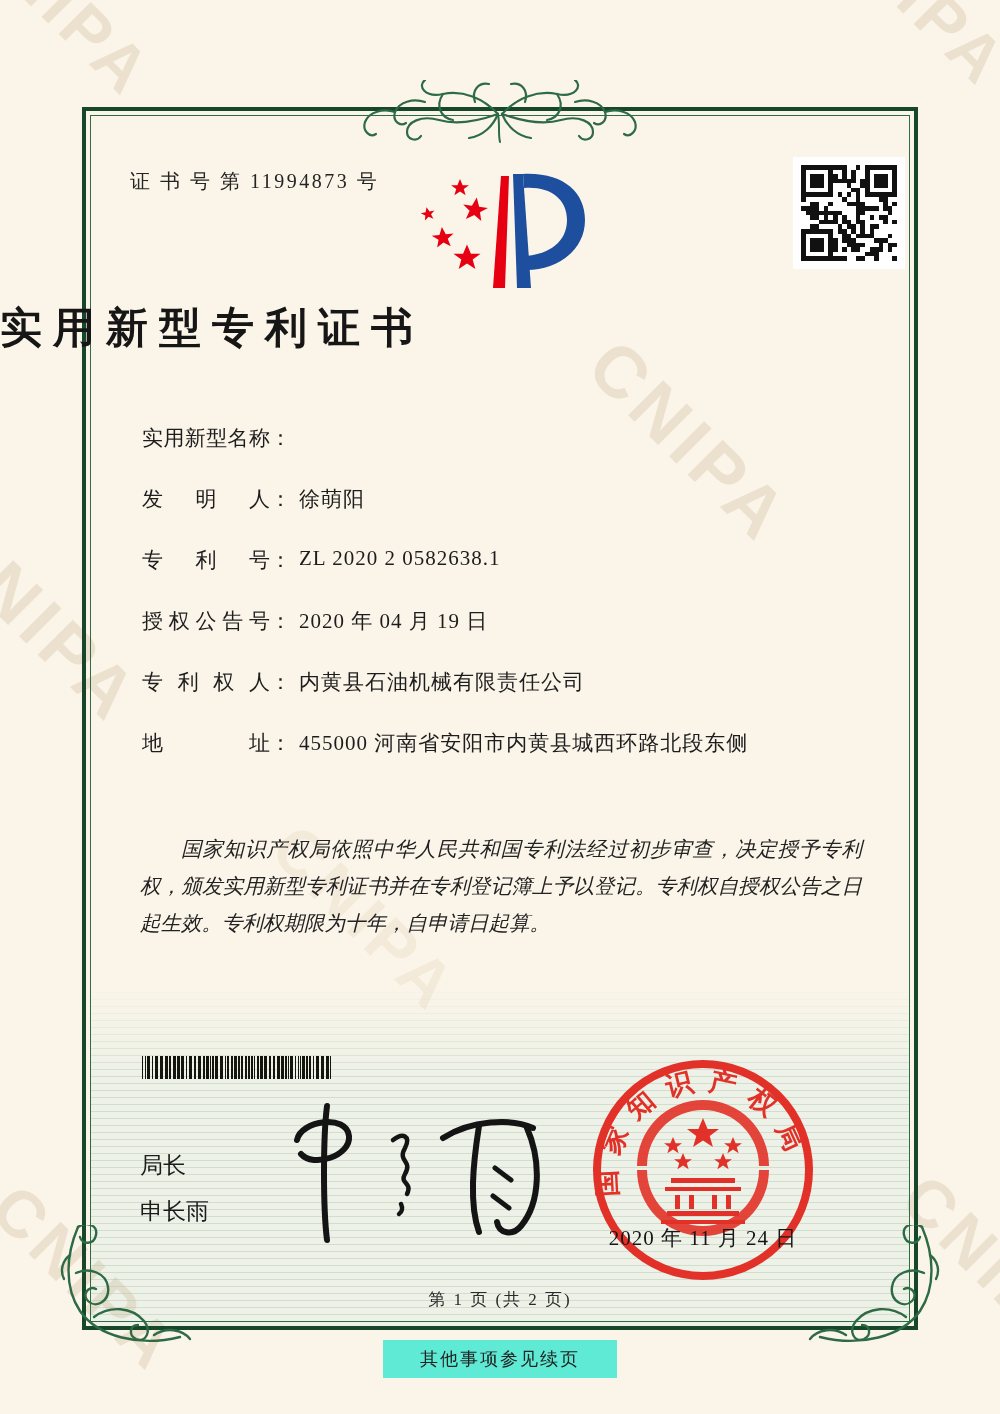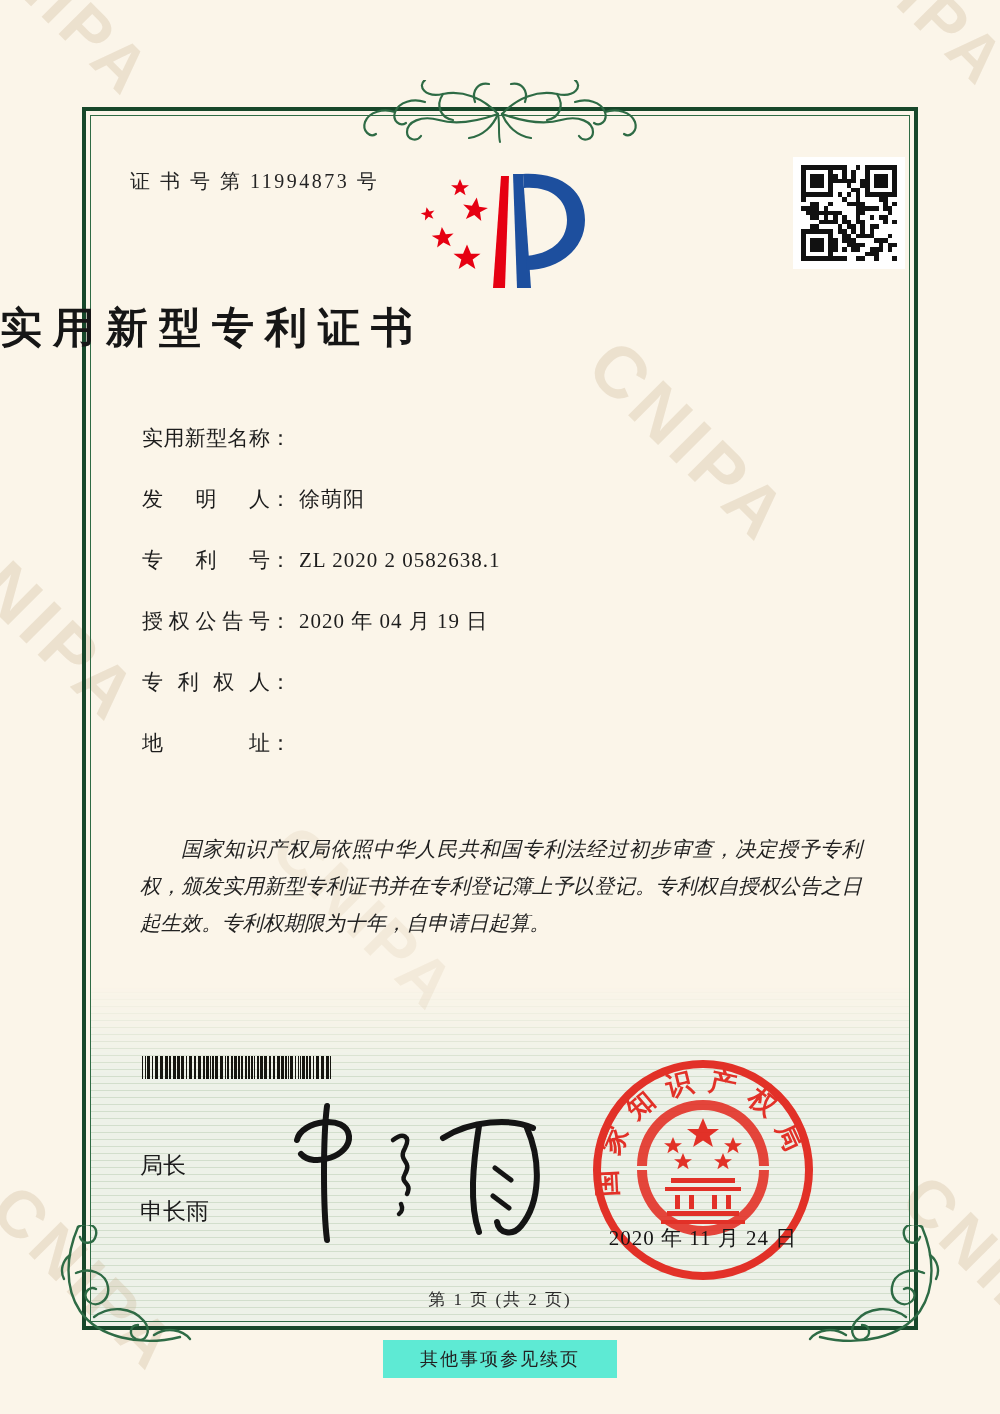--- a/index.html
+++ b/index.html
@@ -62,21 +62,21 @@
     text-align:left;font-size:42px;font-weight:bold;letter-spacing:11px;
     color:#161616;
   }
 
   
   .fields{
     position:absolute;z-index:5;left:142px;top:424px;width:716px;
     display:flex;flex-direction:column;gap:33px;
     font-size:21px;color:#1d1d1d;
   }
-  .field-row{display:flex;align-items:center;white-space:nowrap;}
+  .field-row{display:flex;align-items:flex-start;white-space:nowrap;}
   .f-label{
     display:inline-block;width:128px;
     text-align:justify;text-align-last:justify;
   }
   .f-colon{display:inline-block;margin-right:8px;}
   .f-value{letter-spacing:1px;}
   .pair2{margin-left:94px;}
 
   
   .paras{
@@ -663,24 +663,26 @@
     <span class="f-value">ZL 2020 2 0582638.1</span>
   </div>
   <div class="field-row">
     <span class="f-label">授权公告号</span>
       <span class="f-colon">：</span>
     <span class="f-value">2020 年 04 月 19 日</span>
   </div>
   <div class="field-row">
     <span class="f-label">专利权人</span>
       <span class="f-colon">：</span>
+    <span class="f-value">内黄县石油机械有限责任公司</span>
   </div>
   <div class="field-row">
     <span class="f-label">地址</span>
       <span class="f-colon">：</span>
+    <span class="f-value">455000 河南省安阳市内黄县城西环路北段东侧</span>
   </div>
   <div class="field-row">
   </div>
 </div>
 
 <div class="paras">
   <p>国家知识产权局依照中华人民共和国专利法经过初步审查，决定授予专利权，颁发实用新型专利证书并在专利登记簿上予以登记。专利权自授权公告之日起生效。专利权期限为十年，自申请日起算。</p>
 </div>
 
 <div class="barcode" id="barcode"><i style="width:1px;margin-right:2px"></i><i style="width:1px;margin-right:1px"></i><i style="width:3px;margin-right:2px"></i><i style="width:1px;margin-right:2px"></i><i style="width:3px;margin-right:2px"></i><i style="width:3px;margin-right:2px"></i><i style="width:3px;margin-right:1px"></i><i style="width:2px;margin-right:2px"></i><i style="width:3px;margin-right:1px"></i><i style="width:3px;margin-right:1px"></i><i style="width:3px;margin-right:2px"></i><i style="width:1px;margin-right:2px"></i><i style="width:3px;margin-right:2px"></i><i style="width:2px;margin-right:2px"></i><i style="width:3px;margin-right:2px"></i><i style="width:2px;margin-right:1px"></i><i style="width:3px;margin-right:1px"></i><i style="width:1px;margin-right:1px"></i><i style="width:2px;margin-right:1px"></i><i style="width:3px;margin-right:2px"></i><i style="width:3px;margin-right:2px"></i><i style="width:1px;margin-right:1px"></i><i style="width:2px;margin-right:2px"></i><i style="width:2px;margin-right:1px"></i><i style="width:3px;margin-right:1px"></i><i style="width:2px;margin-right:1px"></i><i style="width:2px;margin-right:2px"></i><i style="width:2px;margin-right:1px"></i><i style="width:2px;margin-right:1px"></i><i style="width:2px;margin-right:1px"></i><i style="width:1px;margin-right:2px"></i><i style="width:2px;margin-right:1px"></i><i style="width:3px;margin-right:1px"></i><i style="width:3px;margin-right:2px"></i><i style="width:2px;margin-right:2px"></i><i style="width:2px;margin-right:2px"></i><i style="width:3px;margin-right:1px"></i><i style="width:3px;margin-right:1px"></i><i style="width:2px;margin-right:1px"></i><i style="width:1px;margin-right:1px"></i><i style="width:3px;margin-right:2px"></i><i style="width:1px;margin-right:2px"></i><i style="width:1px;margin-right:1px"></i><i style="width:1px;margin-right:1px"></i><i style="width:3px;margin-right:1px"></i><i style="width:2px;margin-right:1px"></i><i style="width:2px;margin-right:2px"></i><i style="width:1px;margin-right:2px"></i><i style="width:3px;margin-right:2px"></i><i style="width:3px;margin-right:2px"></i><i style="width:3px;margin-right:1px"></i><i style="width:1px;margin-right:1px"></i></div>

